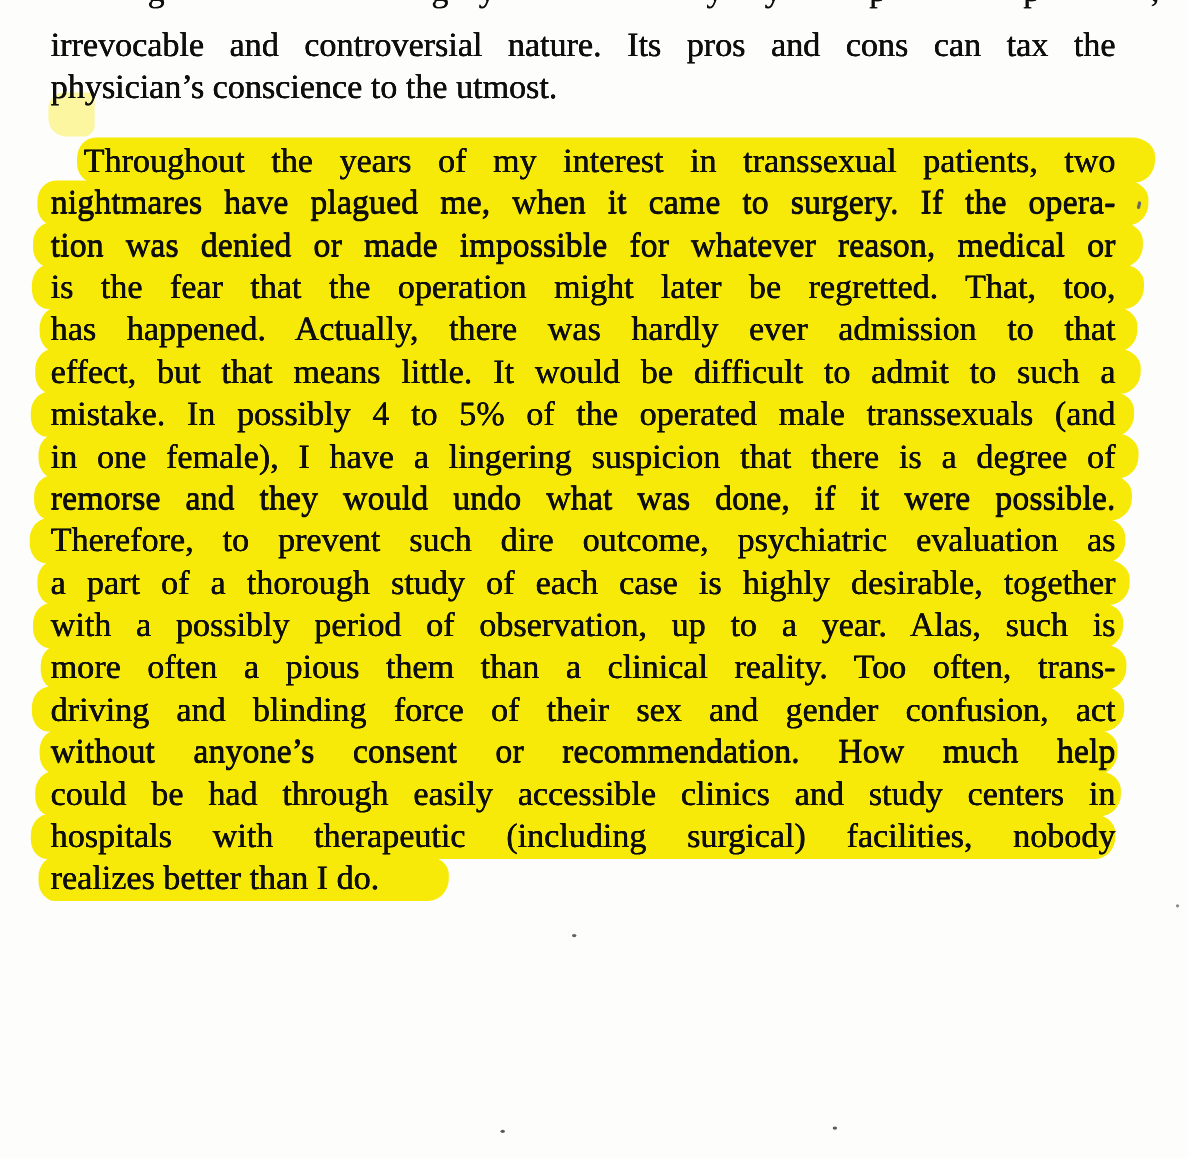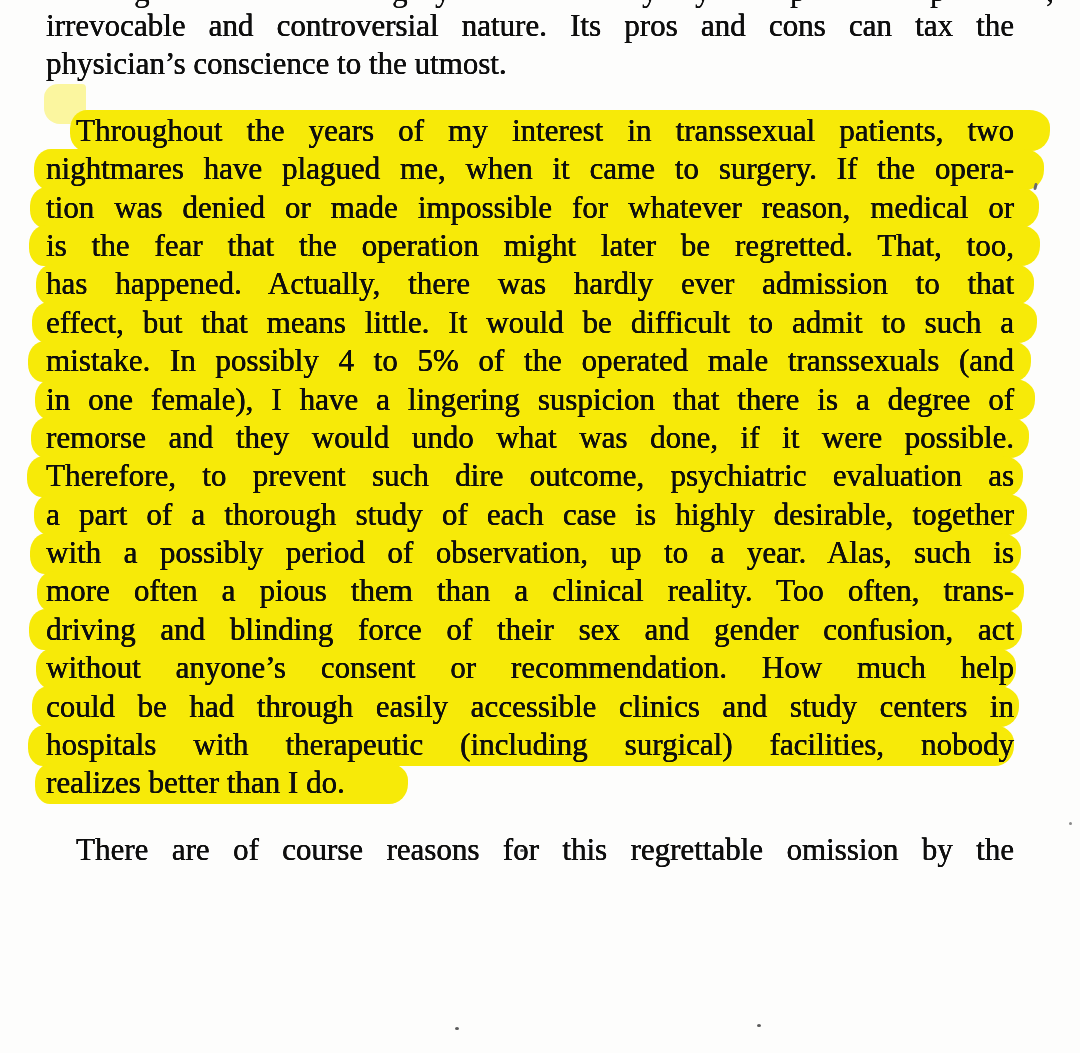--- a/index.html
+++ b/index.html
@@ -16,21 +16,21 @@
     position: absolute; left: 0; top: 0; width: 1080px; height: 11px;
     overflow: hidden;
   }
   .top-clip span {
     position: absolute; top: -28px;
     font-size: 31px; line-height: 38.4px;
     color: var(--ink, #0e0e0e);
     text-shadow: 0.35px 0 0 currentColor;
   }
 
-  .text-column { position: absolute; left: 46px; top: 7px; width: 968px; }
+  .text-column { position: absolute; left: 46px; top: 22px; width: 968px; }
 
   .text-line {
     position: relative;
     height: 38.4px;
     font-size: 31px; line-height: 38.4px;
     color: var(--ink, #0e0e0e);
     text-align: justify;
     text-shadow: 0.35px 0 0 currentColor, 0 0.25px 0 currentColor;
   }
   .text-line.justify { text-align-last: justify; }
@@ -87,21 +87,20 @@
       <div class="text-line justify"><span class="hl-band" style="left: -15px; width: 998px;"></span><span class="line-text">remorse and they would undo what was done, if it were possible.</span></div>
       <div class="text-line justify"><span class="hl-band" style="left: -19px; width: 996.3px;"></span><span class="line-text">Therefore, to prevent such dire outcome, psychiatric evaluation as</span></div>
       <div class="text-line justify"><span class="hl-band" style="left: -12px; width: 992.6px;"></span><span class="line-text">a part of a thorough study of each case is highly desirable, together</span></div>
       <div class="text-line justify"><span class="hl-band" style="left: -16px; width: 990.9px;"></span><span class="line-text">with a possibly period of observation, up to a year. Alas, such is</span></div>
       <div class="text-line justify"><span class="hl-band" style="left: -9px; width: 987.2px;"></span><span class="line-text">more often a pious them than a clinical reality. Too often, trans-</span></div>
       <div class="text-line justify"><span class="hl-band" style="left: -17px; width: 992.8px;"></span><span class="line-text">driving and blinding force of their sex and gender confusion, act</span></div>
       <div class="text-line justify"><span class="hl-band" style="left: -10px; width: 980.1px;"></span><span class="line-text">without anyone’s consent or recommendation. How much help</span></div>
       <div class="text-line justify"><span class="hl-band" style="left: -14px; width: 987.4px;"></span><span class="line-text">could be had through easily accessible clinics and study centers in</span></div>
       <div class="text-line justify"><span class="hl-band" style="left: -18px; width: 985.7px;"></span><span class="line-text">hospitals with therapeutic (including surgical) facilities, nobody</span></div>
       <div class="text-line"><span class="hl-band" style="left: -11px; width: 373px;"></span><span class="line-text">realizes better than I do.</span></div>
-      <div class="text-line justify indent"><span class="line-text">There are of course reasons for this regrettable omission by the</span></div>
     </div>
 
   <div class="scan-speck" style="left:1034px; top:183px; width:3px; height:7px; border-radius:2px; transform:rotate(14deg); background:#6a6a6a;"></div>
   <div class="scan-speck" style="left:520px; top:849px; width:4px; height:3px; background:#606060;"></div>
   <div class="scan-speck" style="left:1069px; top:822px; width:3px; height:3px; background:#8a8a8a;"></div>
   <div class="scan-speck" style="left:455px; top:1027px; width:4px; height:3px;"></div>
   <div class="scan-speck" style="left:757px; top:1024px; width:4px; height:3px;"></div>
 
 </div>
 

